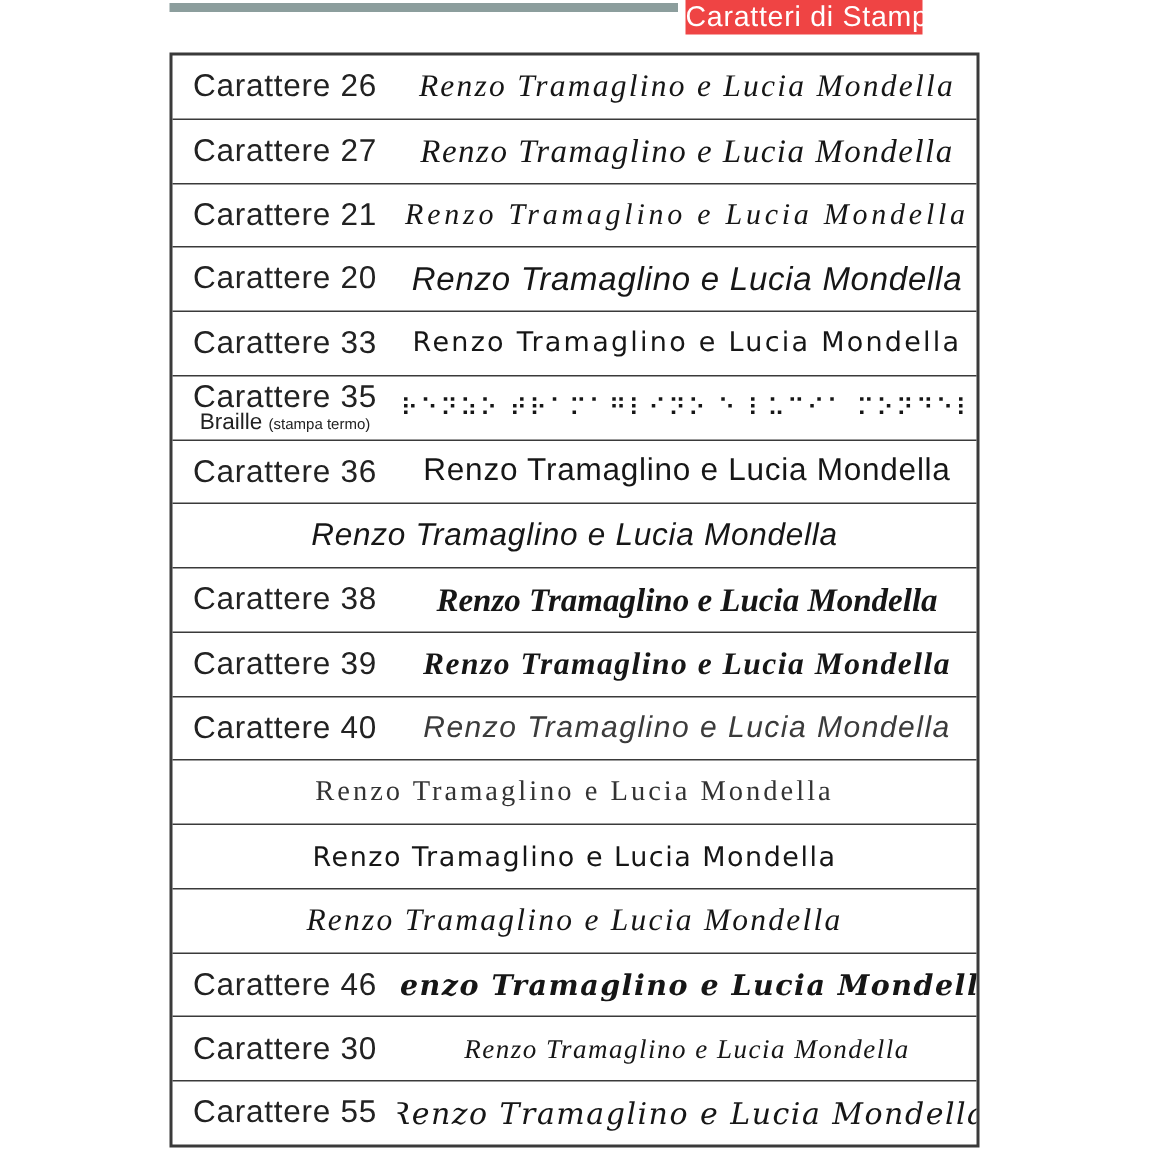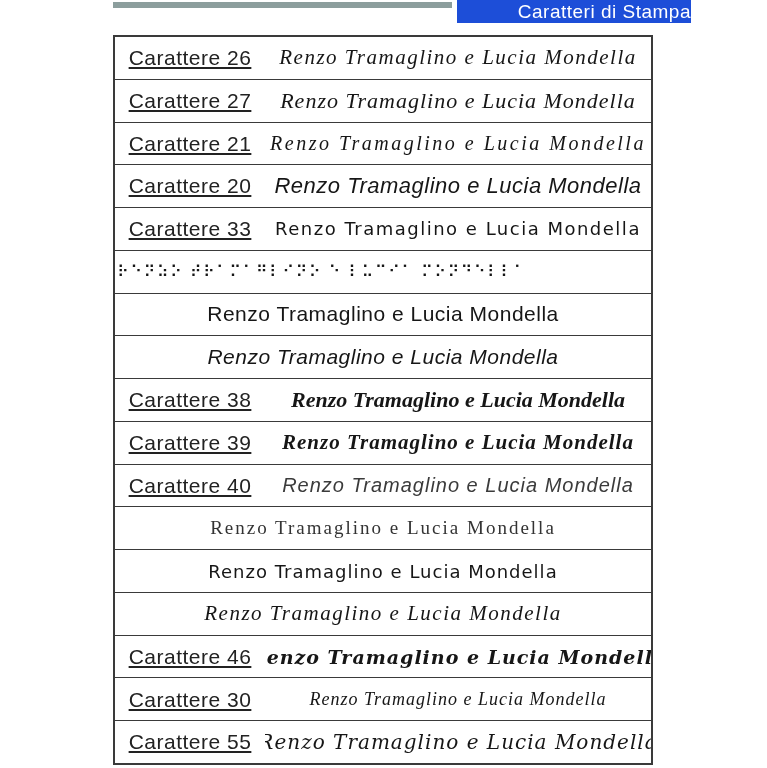--- a/index.html
+++ b/index.html
@@ -9,23 +9,23 @@
     font-family:"Liberation Sans",sans-serif;
     color:#1d1d1d;
     position:relative;
     overflow:hidden;
   }
   .topbar{
     position:absolute;left:113px;top:2px;width:339px;height:6px;
     background:#8c9e9d;
   }
   .title-block{
-    position:absolute;left:457px;top:0;width:234px;height:23px;
-    background:#1d4ed8;
-    display:flex;align-items:center;justify-content:flex-end;
+    position:absolute;left:457px;top:0;width:158px;height:23px;
+    background:#ef4444;
+    display:flex;align-items:center;justify-content:flex-start;
   }
   .title-block span{
     color:#ffffff;font-size:19px;letter-spacing:0.5px;
     font-family:"Liberation Sans",sans-serif;
     line-height:1;white-space:nowrap;
   }
   .font-table{
     position:absolute;left:113px;top:35px;width:540px;height:730px;
     border:2px solid #3a3a3a;
     box-sizing:border-box;
@@ -38,21 +38,21 @@
     border-top:1px solid #3a3a3a;
     min-height:0;
   }
   .row:first-child{border-top:none;}
   .cell-label{
     width:150px;flex:0 0 150px;
     display:flex;flex-direction:column;align-items:center;justify-content:center;
     line-height:1.02;
   }
   .label-main{
-    font-size:21px;letter-spacing:0.5px;color:#222222;white-space:nowrap;text-decoration:underline;
+    font-size:21px;letter-spacing:0.5px;color:#222222;white-space:nowrap;
   }
   .label-sub{
     font-size:15px;color:#222222;white-space:nowrap;margin-top:-1px;
   }
   .label-sub .sub-note{font-size:10px;}
   .cell-sample{
     flex:1;
     display:flex;align-items:center;justify-content:center;
     white-space:nowrap;
     color:#161616;
@@ -121,24 +121,32 @@
 
   <div class="row">
     <div class="cell-label">
       <span class="label-main">Carattere 33</span>
 
     </div>
     <div class="cell-sample st-quirky">Renzo Tramaglino e Lucia Mondella</div>
   </div>
 
   <div class="row">
+    <div class="cell-label">
+      <span class="label-main">Carattere 35</span>
+      <span class="label-sub"><span class="sub-name">Braille</span> <span class="sub-note"> (stampa termo)</span></span>
+    </div>
     <div class="cell-sample st-braille">⠗⠑⠝⠵⠕ ⠞⠗⠁⠍⠁⠛⠇⠊⠝⠕ ⠑ ⠇⠥⠉⠊⠁ ⠍⠕⠝⠙⠑⠇⠇⠁</div>
   </div>
 
   <div class="row">
+    <div class="cell-label">
+      <span class="label-main">Carattere 36</span>
+
+    </div>
     <div class="cell-sample st-handprint">Renzo Tramaglino e Lucia Mondella</div>
   </div>
 
   <div class="row">
     <div class="cell-sample st-mono-script">Renzo Tramaglino e Lucia Mondella</div>
   </div>
 
   <div class="row">
     <div class="cell-label">
       <span class="label-main">Carattere 38</span>

